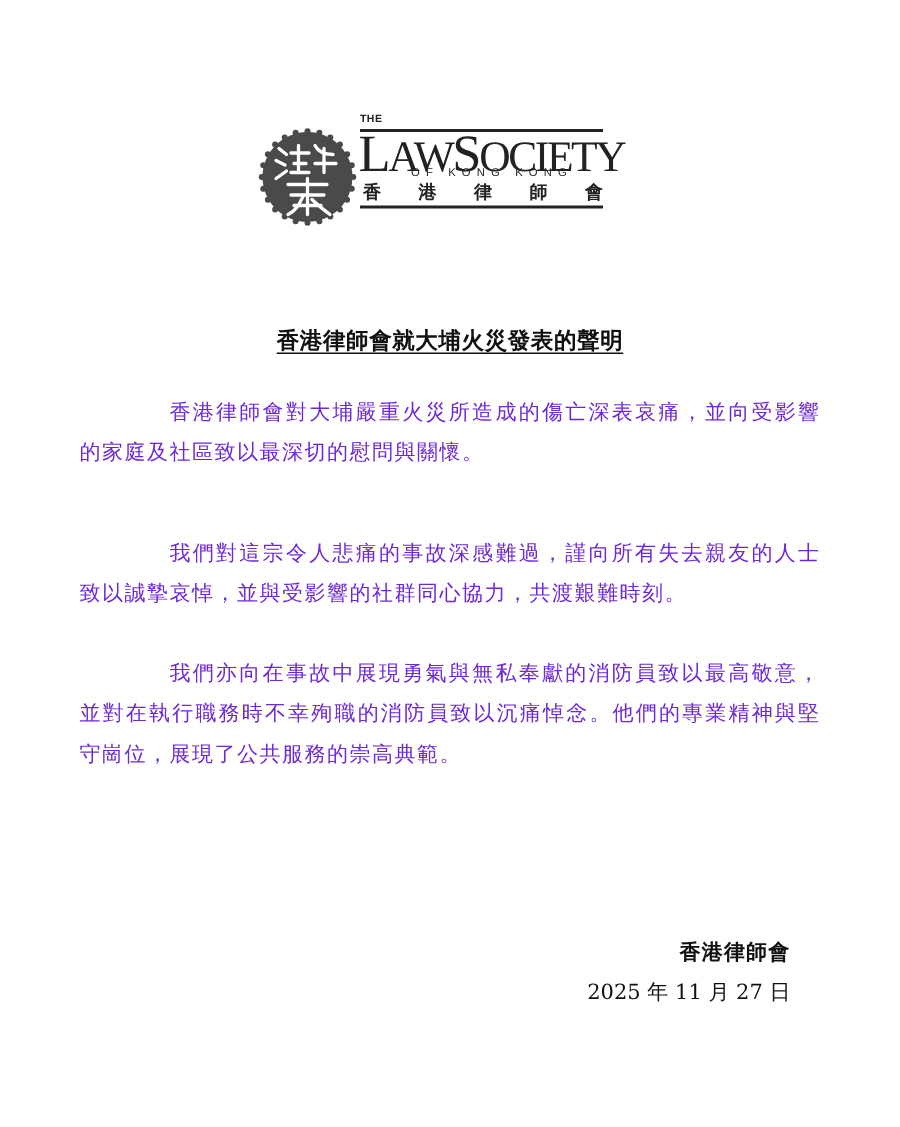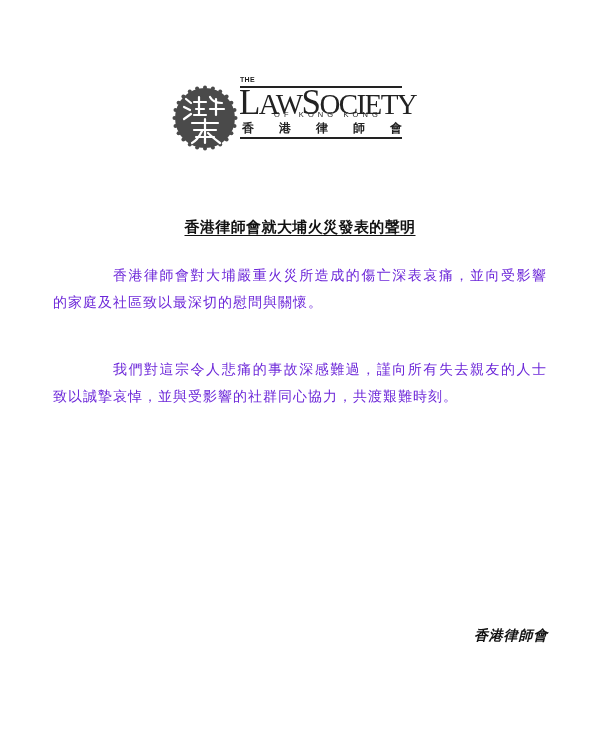--- a/index.html
+++ b/index.html
@@ -23,21 +23,21 @@
     .title { position: absolute; left: 0; width: 600px; top: 217px; text-align: center; }
     .title span { font-size: 15px; font-weight: bold; letter-spacing: 0.4px;
                   text-decoration: underline; text-underline-offset: 3px; text-decoration-thickness: 1px; color: #111; }
 
     .body { position: absolute; left: 53px; width: 494px; top: 262px; }
     .para { font-size: 14px; line-height: 27px; letter-spacing: 1px; text-indent: 60px; margin: 0 0 26px 0;
             text-align: justify; color: #6d28d9; }
     .para.p2 { margin-bottom: 26px; margin-top: 40px; }
     .para.p3 { margin-bottom: 19px; }
 
-    .sign { position: absolute; right: 52px; top: 622px; text-align: right; font-style: italic; }
+    .sign { position: absolute; right: 73px; top: 622px; text-align: right; }
     .sign .org { font-size: 14px; line-height: 27px; letter-spacing: 0.8px; color: #111; font-weight: bold; }
     .sign .date { font-size: 14px; line-height: 27px; color: #111; }
   </style>
 </head>
 <body>
 
 <div class="logo">
   <svg class="seal" viewBox="0 0 66 66">
     <g fill="#4a4a4a">
       <circle cx="33" cy="33" r="30"></circle>
@@ -92,17 +92,19 @@
   </div>
 </div>
 
 <div class="title">
   <span>香港律師會就大埔火災發表的聲明</span>
 </div>
 
 <div class="body">
   <p class="para p1">香港律師會對大埔嚴重火災所造成的傷亡深表哀痛，並向受影響的家庭及社區致以最深切的慰問與關懷。</p>
   <p class="para p2">我們對這宗令人悲痛的事故深感難過，謹向所有失去親友的人士致以誠摯哀悼，並與受影響的社群同心協力，共渡艱難時刻。</p>
+  <p class="para p3">我們亦向在事故中展現勇氣與無私奉獻的消防員致以最高敬意，並對在執行職務時不幸殉職的消防員致以沉痛悼念。他們的專業精神與堅守崗位，展現了公共服務的崇高典範。</p>
 </div>
 
 <div class="sign">
   <div class="org">香港律師會</div>
+  <div class="date">2025 年 11 月 27 日</div>
 </div>
 
 </body></html>

